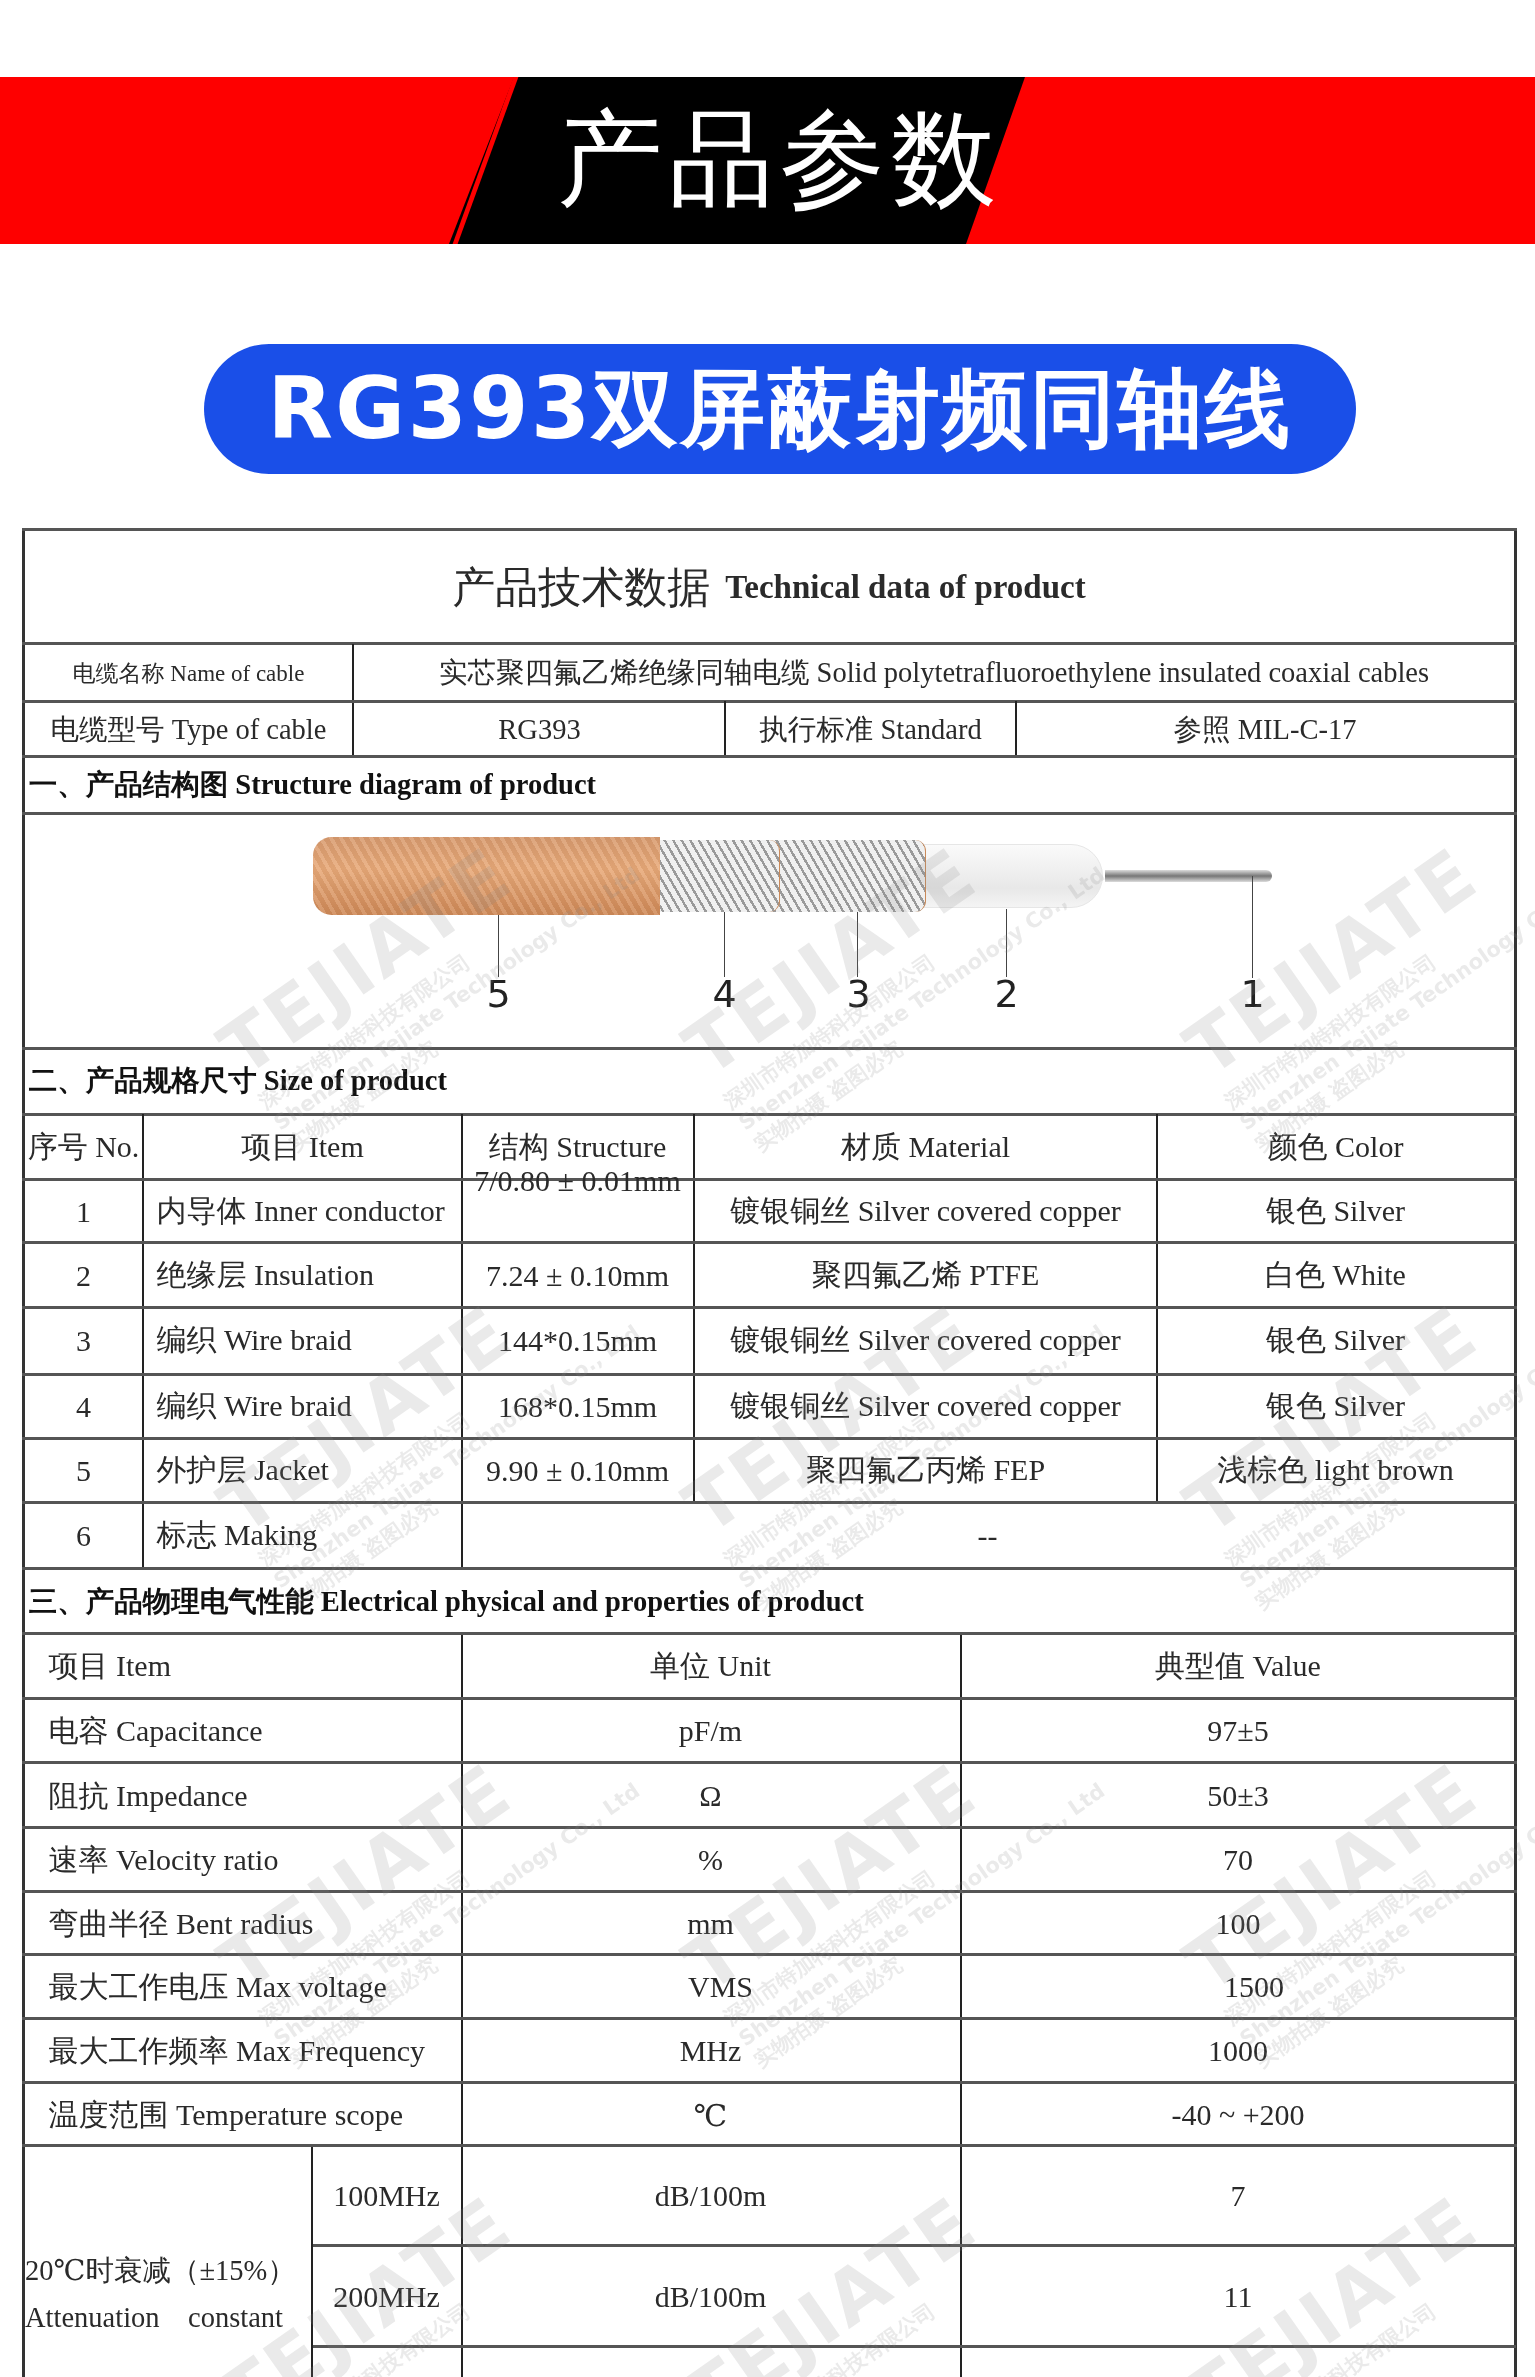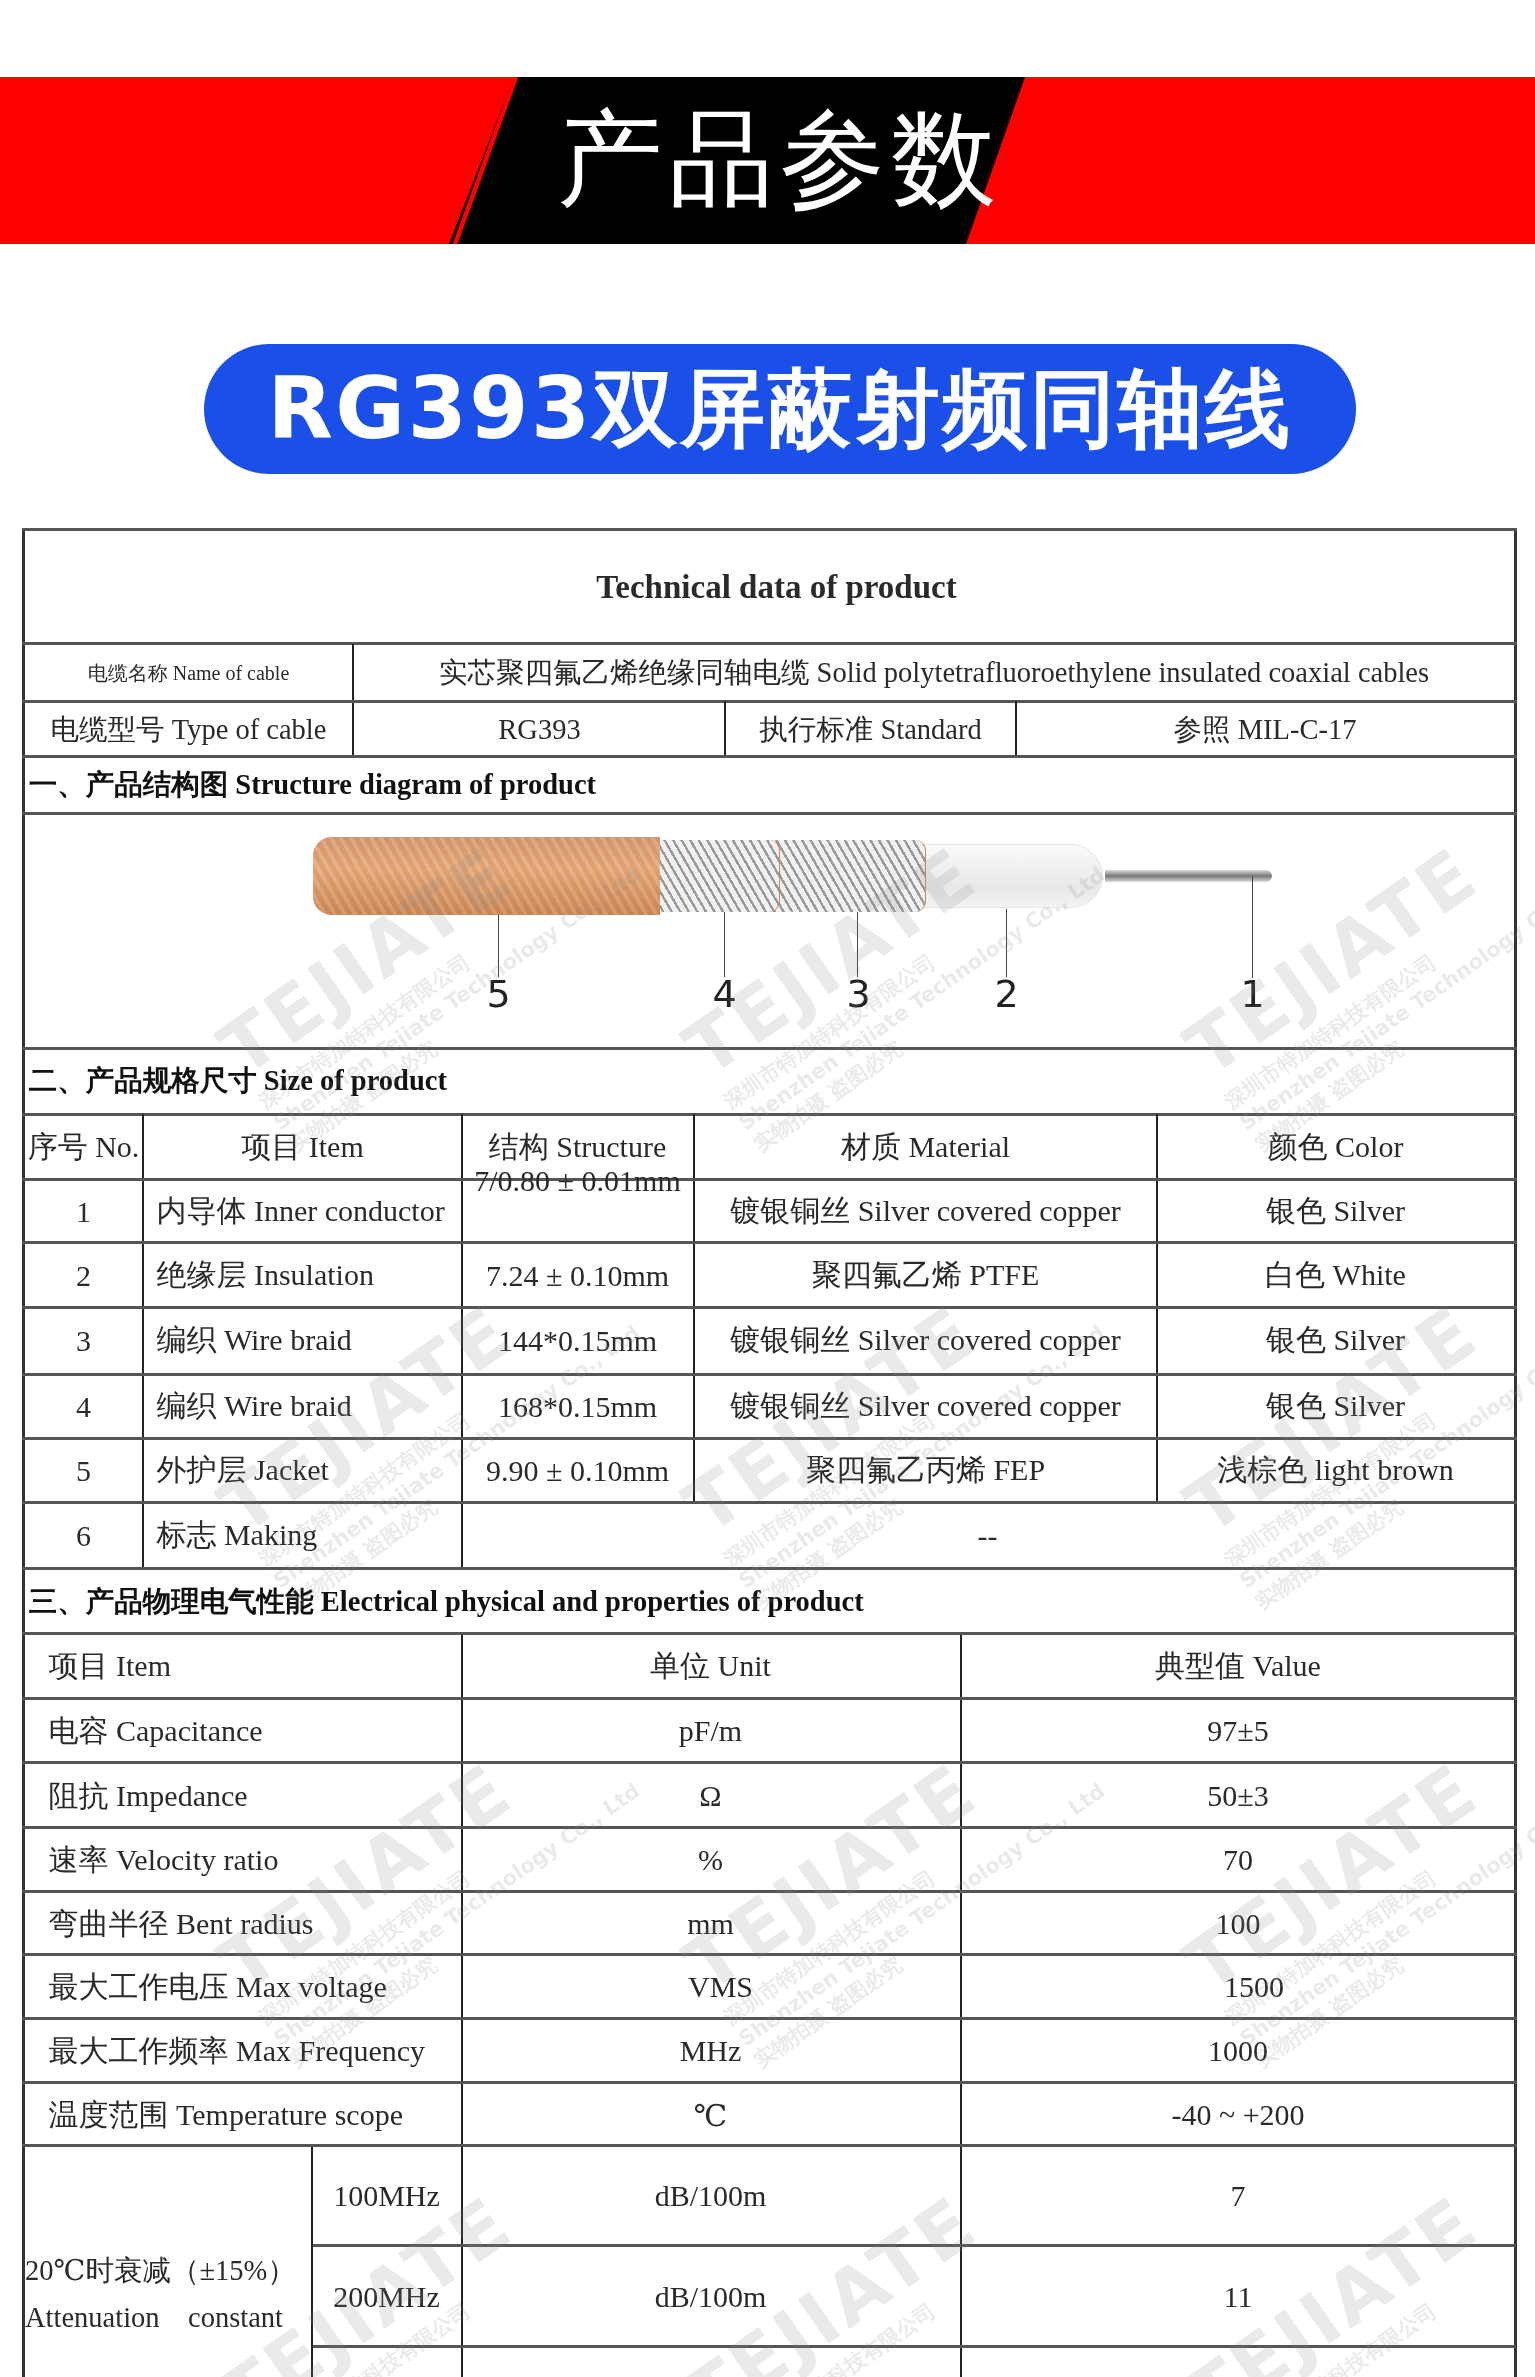--- a/index.html
+++ b/index.html
@@ -59,26 +59,27 @@
   <div class="abs banner-line" style="left:997px;transform:skewX(-20deg);"></div>
   <div class="abs banner-title">产品参数</div>
 </div>
 
 <div class="abs pill">RG393双屏蔽射频同轴线</div>
 
 <div class="abs tbl"></div>
 <div class="abs hline" style="top:528px;"></div>
 
 <div class="abs cell title-cell" style="left:25px;top:531px;width:1488px;height:113px;">
+  <span>产品技术数据</span>
   <span class="en">Technical data of product</span>
 </div>
 <div class="abs hline" style="top:642px;"></div>
 
 <div class="abs vline" style="left:352px;top:644px;height:111px;"></div>
-<div class="abs cell" style="left:25px;top:645px;width:327px;height:56px;font-size:20px;">电缆名称 Name of cable</div>
+<div class="abs cell" style="left:25px;top:645px;width:327px;height:56px;font-size:23px;">电缆名称 Name of cable</div>
 <div class="abs cell" style="left:354px;top:645px;width:1160px;height:56px;font-size:28.5px;">实芯聚四氟乙烯绝缘同轴电缆 Solid polytetrafluoroethylene insulated coaxial cables</div>
 <div class="abs hline" style="top:700px;"></div>
 
 <div class="abs vline" style="left:724px;top:701px;height:54px;"></div>
 <div class="abs vline" style="left:1015px;top:701px;height:54px;"></div>
 <div class="abs cell" style="left:25px;top:703px;width:327px;height:53px;font-size:28.5px;">电缆型号 Type of cable</div>
 <div class="abs cell" style="left:354px;top:703px;width:371px;height:53px;font-size:28.5px;">RG393</div>
 <div class="abs cell" style="left:726px;top:703px;width:289px;height:53px;font-size:28.5px;">执行标准 Standard</div>
 <div class="abs cell" style="left:1017px;top:703px;width:496px;height:53px;font-size:28.5px;">参照 MIL-C-17</div>
 <div class="abs hline" style="top:755px;"></div>

